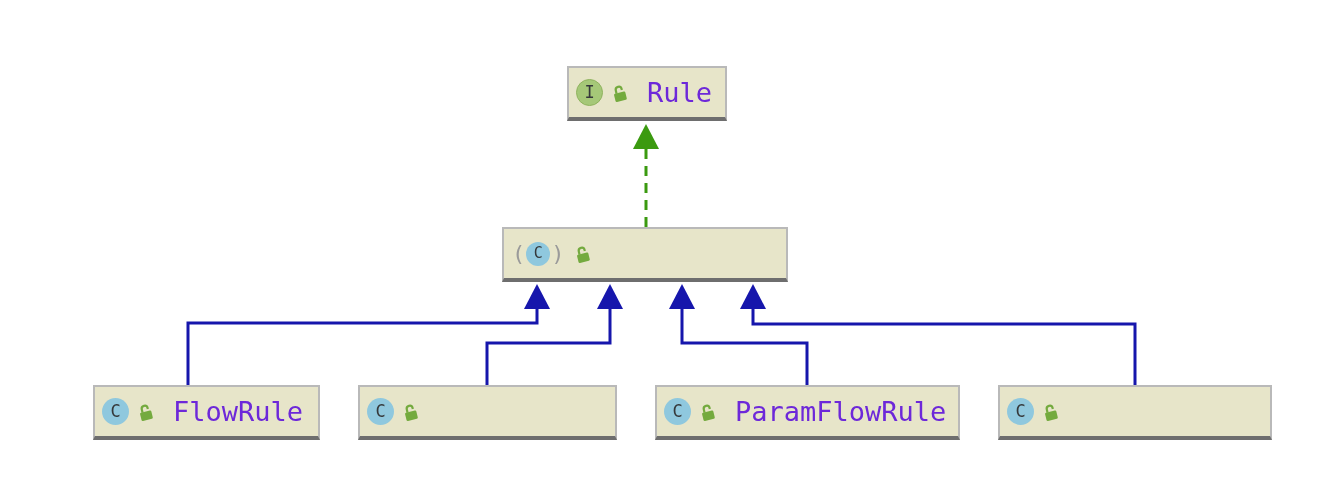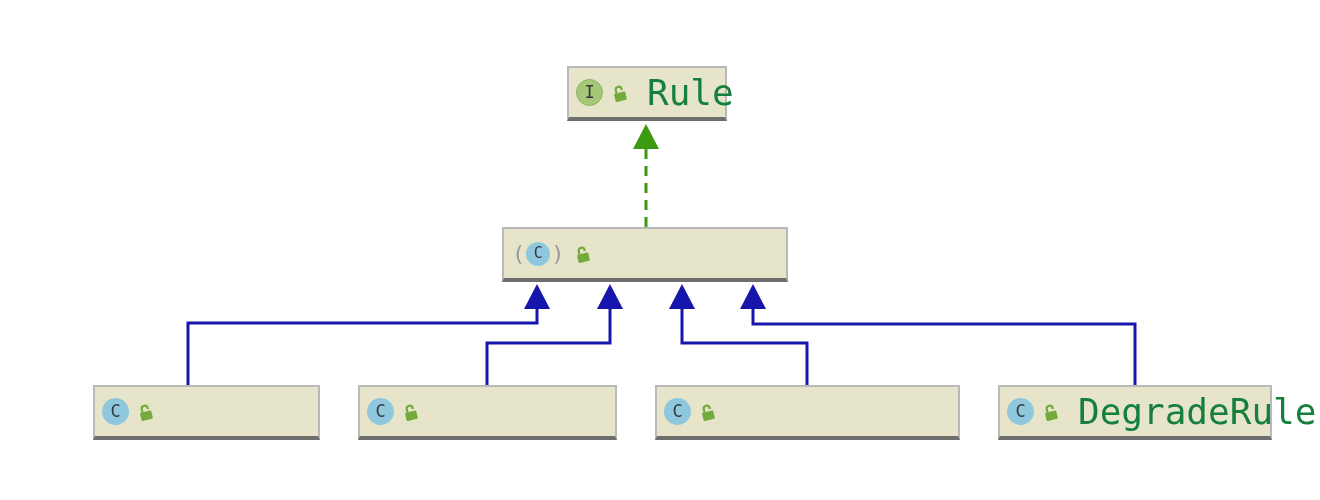--- a/index.html
+++ b/index.html
@@ -10,21 +10,21 @@
     border:2px solid #b9b9b9;border-bottom:4px solid #6e6e6e;
     display:flex;align-items:center;padding-left:7px;cursor:default;}
   .node .circle{width:27px;height:27px;border-radius:50%;flex:0 0 auto;
     display:flex;align-items:center;justify-content:center;
     font-size:17px;color:#35383a;line-height:1;}
   .circle.iface{background:#a5c878;border:1px solid #8fb35e;box-sizing:border-box;}
   .circle.cls{background:#8fc8de;}
   .circle.small{width:24px;height:24px;font-size:15px;}
   .paren{color:#9a9a9a;font-size:22px;line-height:1;padding:0 1px;}
   .lockwrap{margin-left:7px;flex:0 0 auto;display:flex;align-items:center;}
-  .node .label{margin-left:17px;font-size:36px;color:#15803d;white-space:pre;}
+  .node .label{margin-left:17px;font-size:27px;color:#6d28d9;white-space:pre;}
 </style>
 </head>
 <body>
 
 <div class="canvas">
 
   <svg class="edges">
       <polyline points="646,227 646,149" fill="none" stroke="#3b9a10" stroke-width="3" stroke-dasharray="10 7"></polyline>
       <polygon points="646,124 633,149 659,149" fill="#3b9a10"></polygon>
       <polyline points="188,385 188,323 537,323 537,309" fill="none" stroke="#1616ac" stroke-width="3"></polyline>
@@ -67,20 +67,21 @@
   <div class="node" style="left: 93px; top: 385px; width: 227px; height: 55px;">
     <span class="circle cls">C</span>
     <span class="lockwrap">
       <svg width="20" height="20" viewBox="0 0 20 20">
         <g transform="rotate(-14 10 12)">
           <path d="M7 10 V6.6 a3 3 0 0 1 6 0 V7.6" fill="none" stroke="#74aa3e" stroke-width="2.2"></path>
           <rect x="4.2" y="9.6" width="11.6" height="8.4" rx="1.3" fill="#74aa3e"></rect>
         </g>
       </svg>
     </span>
+    <span class="label">FlowRule</span>
   </div>
 
   <div class="node" style="left: 358px; top: 385px; width: 259px; height: 55px;">
     <span class="circle cls">C</span>
     <span class="lockwrap">
       <svg width="20" height="20" viewBox="0 0 20 20">
         <g transform="rotate(-14 10 12)">
           <path d="M7 10 V6.6 a3 3 0 0 1 6 0 V7.6" fill="none" stroke="#74aa3e" stroke-width="2.2"></path>
           <rect x="4.2" y="9.6" width="11.6" height="8.4" rx="1.3" fill="#74aa3e"></rect>
         </g>
@@ -91,28 +92,28 @@
   <div class="node" style="left: 655px; top: 385px; width: 305px; height: 55px;">
     <span class="circle cls">C</span>
     <span class="lockwrap">
       <svg width="20" height="20" viewBox="0 0 20 20">
         <g transform="rotate(-14 10 12)">
           <path d="M7 10 V6.6 a3 3 0 0 1 6 0 V7.6" fill="none" stroke="#74aa3e" stroke-width="2.2"></path>
           <rect x="4.2" y="9.6" width="11.6" height="8.4" rx="1.3" fill="#74aa3e"></rect>
         </g>
       </svg>
     </span>
+    <span class="label">ParamFlowRule</span>
   </div>
 
   <div class="node" style="left: 998px; top: 385px; width: 274px; height: 55px;">
     <span class="circle cls">C</span>
     <span class="lockwrap">
       <svg width="20" height="20" viewBox="0 0 20 20">
         <g transform="rotate(-14 10 12)">
           <path d="M7 10 V6.6 a3 3 0 0 1 6 0 V7.6" fill="none" stroke="#74aa3e" stroke-width="2.2"></path>
           <rect x="4.2" y="9.6" width="11.6" height="8.4" rx="1.3" fill="#74aa3e"></rect>
         </g>
       </svg>
     </span>
-    <span class="label">DegradeRule</span>
   </div>
 
 </div>
 
 </body></html>

